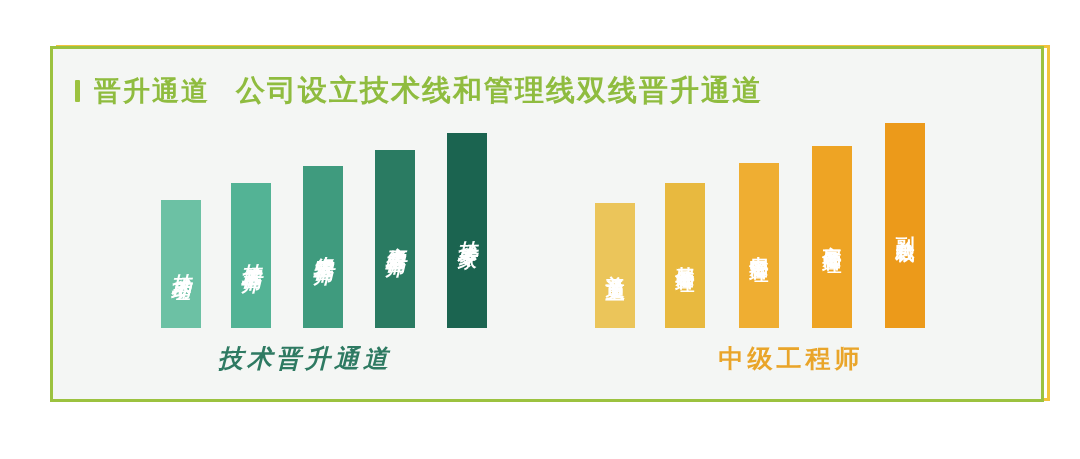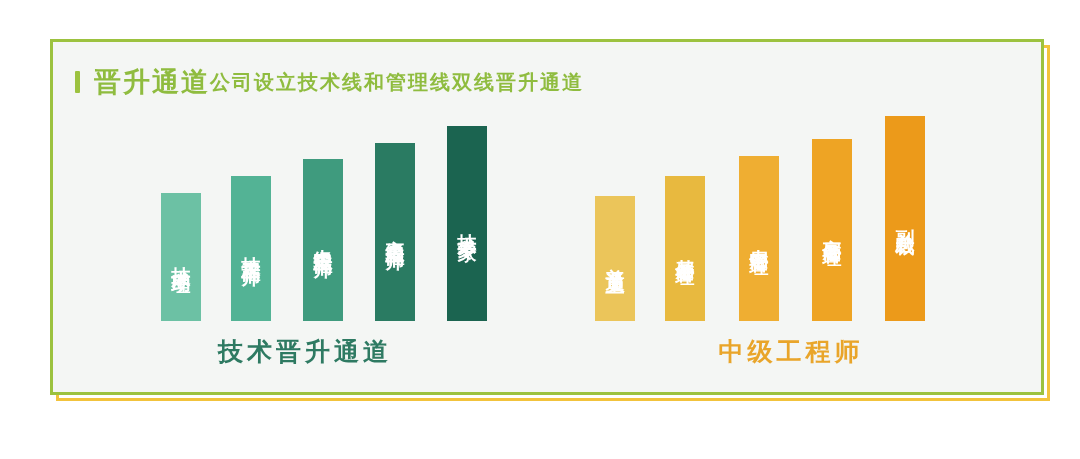--- a/index.html
+++ b/index.html
@@ -28,21 +28,21 @@
     top: 45px;
     width: 994px;
     height: 356px;
     border: 3px solid #F2C33C;
     box-sizing: border-box;
     background: transparent;
   }
   .frame {
     position: absolute;
     left: 50px;
-    top: 39px;
+    top: 46px;
     width: 994px;
     height: 356px;
     border: 3px solid #9CC23F;
     box-sizing: border-box;
     background: #F4F6F4;
   }
 
   
   .heading {
     position: absolute;
@@ -59,32 +59,33 @@
     margin-right: 14px;
     border-radius: 1px;
   }
   .heading-text {
     font-size: 27px;
     font-weight: bold;
     color: #8FBC3F;
     letter-spacing: 2px;
   }
   .heading-sub {
-    font-size: 20px;
+    font-size: 29px;
     font-weight: bold;
     color: #8FBC3F;
     letter-spacing: 2px;
+    margin-left: 26px;
   }
 
   
   .group {
     position: absolute;
     bottom: 24px;
   }
-  .group-tech { left: 52px; width: 400px; }
+  .group-tech { left: 52px; width: 400px; font-style: italic; }
   .group-mgmt { left: 538px; width: 400px; }
 
   .bars {
     position: relative;
     height: 200px;
   }
   .bar {
     position: absolute;
     bottom: 0;
     width: 40px;

